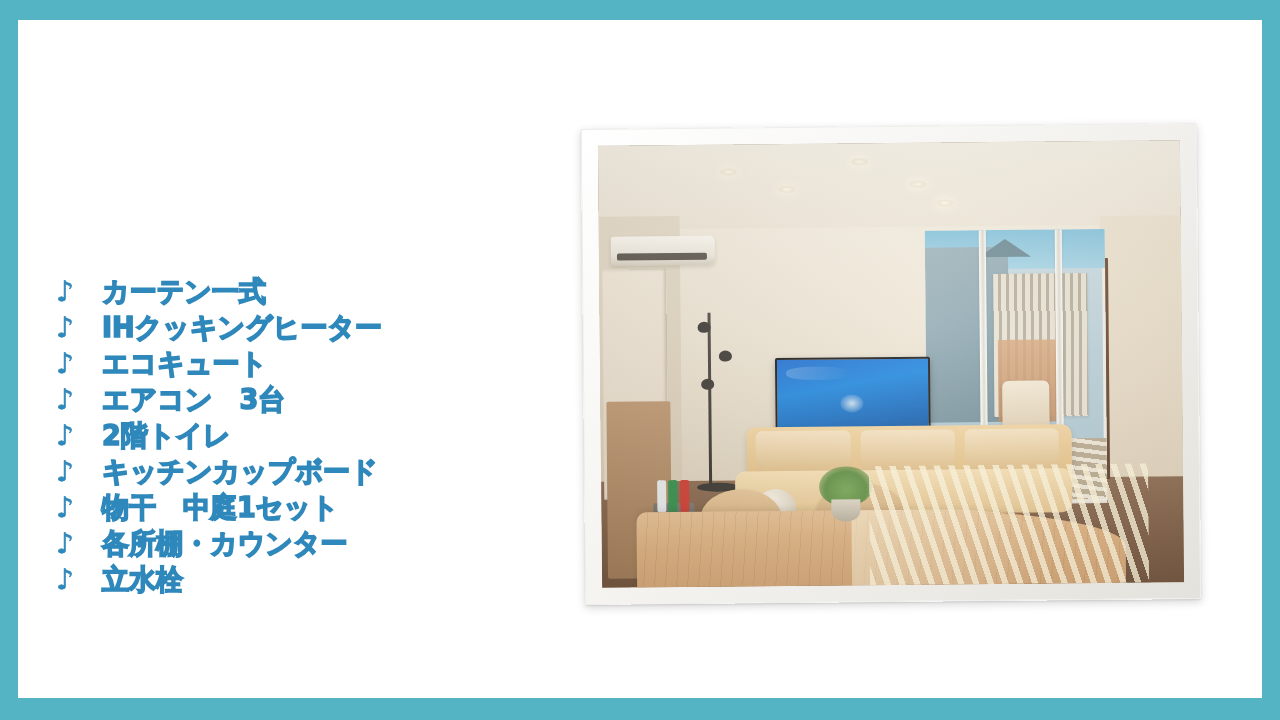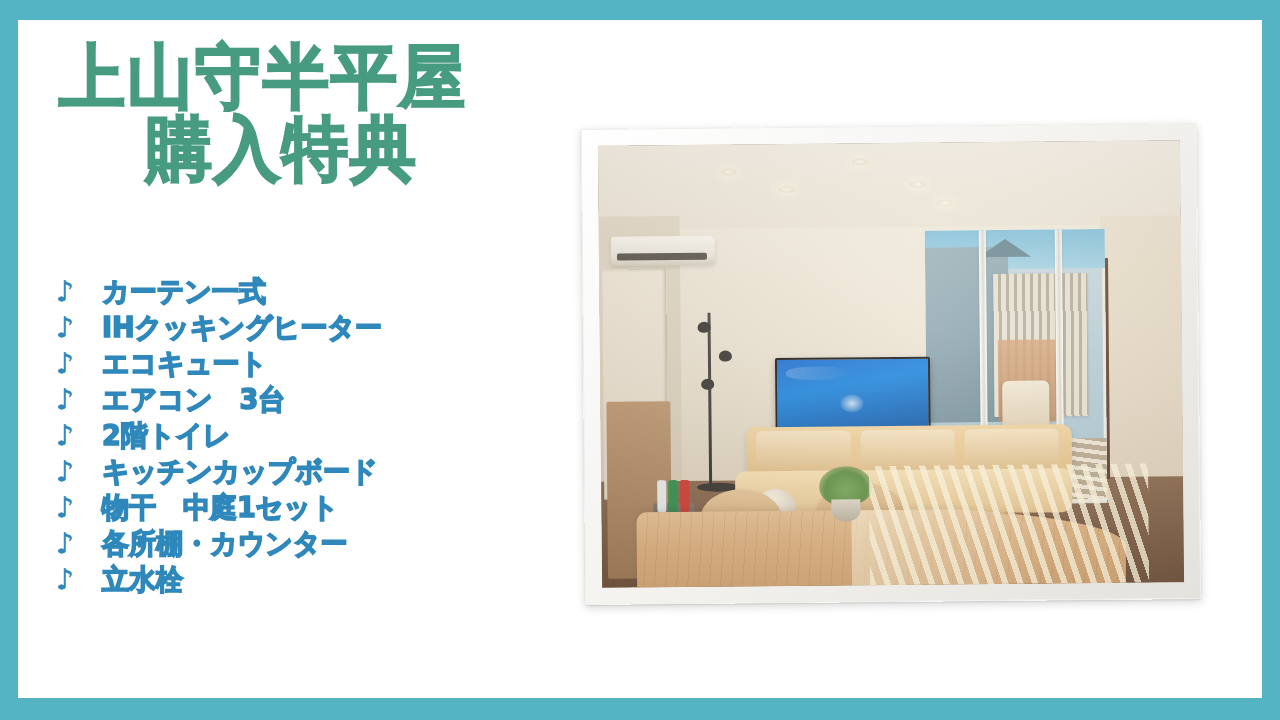--- a/index.html
+++ b/index.html
@@ -435,24 +435,20 @@
 
 <div id="slide">
 
   <div class="border-bar border-top"></div>
   <div class="border-bar border-bottom"></div>
   <div class="border-bar border-left"></div>
   <div class="border-bar border-right"></div>
 
   <div class="left-col">
 
-    <div class="title-block">
-      <div class="title-line title-line-1">上山守半平屋</div>
-      <div class="title-line title-line-2">購入特典</div>
-    </div>
 
     <ul class="benefits">
       <li class="benefit-item">
         <span class="note-icon">♪</span>
         <span class="benefit-label">カーテン一式</span>
       </li>
       <li class="benefit-item">
         <span class="note-icon">♪</span>
         <span class="benefit-label">IHクッキングヒーター</span>
       </li>

